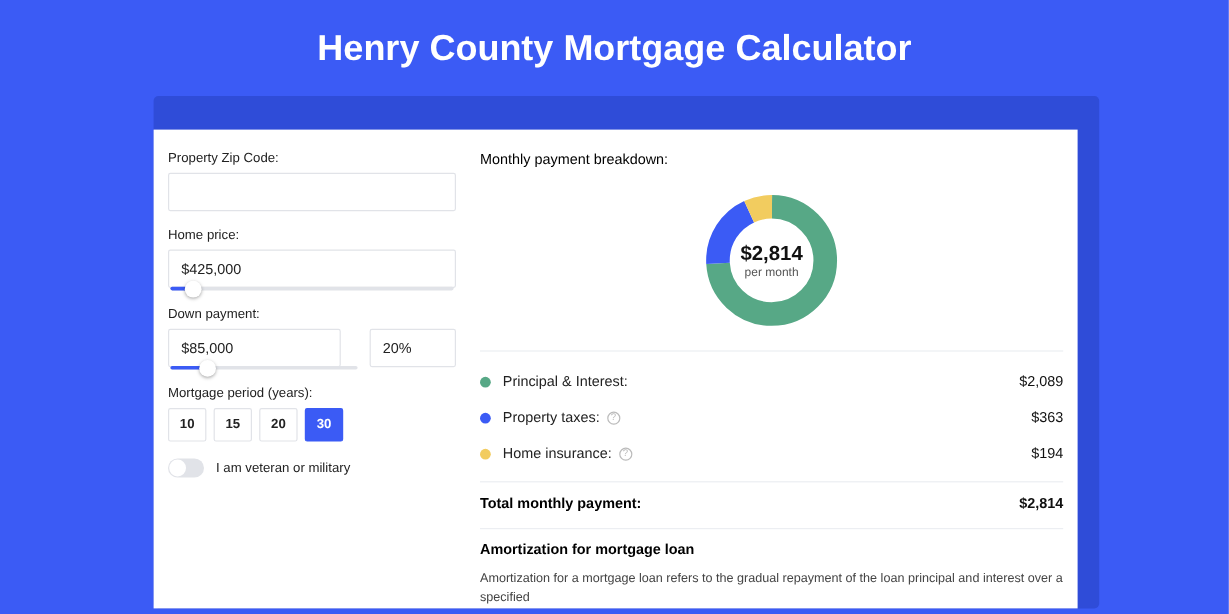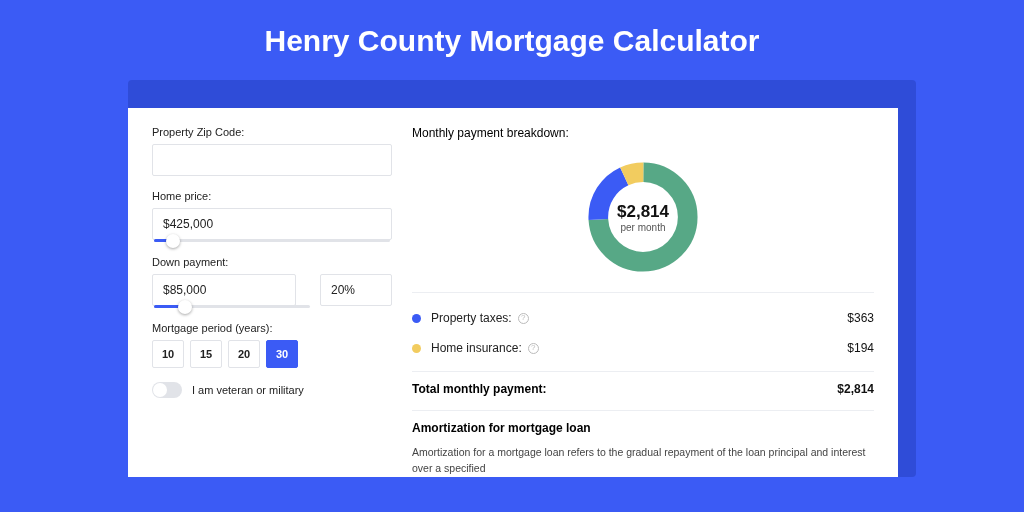--- a/index.html
+++ b/index.html
@@ -1,20 +1,20 @@
 <!DOCTYPE html>
 <html><head>
 <meta charset="utf-8">
 <style>
   * { box-sizing: border-box; margin: 0; padding: 0; }
   html, body { width: 1024px; height: 512px; overflow: hidden; font-family: -apple-system, BlinkMacSystemFont, "Segoe UI", Arial, sans-serif; }
   body { background: #3b5bf5; }
   .page-title { color: #fff; font-size: 30px; font-weight: 700; text-align: center; padding: 24px 0 22px; }
   .card-shadow { background: #2f4cd8; margin: 0 108px 0 128px; padding-top: 28px; border-radius: 4px; }
-  .card { background: #fff; margin: 0 18px 0 0; padding: 18px 24px 0; display: flex; gap: 20px; }
+  .card { background: #fff; margin: 0 18px 0 0; padding: 18px 12px 0; display: flex; gap: 20px; }
   .left-col { width: 240px; flex-shrink: 0; }
   .right-col { flex: 1; }
   .field-label { font-size: 11px; color: #222; margin-bottom: 6px; }
   .text-input { width: 100%; height: 32px; border: 1px solid #e1e3e8; border-radius: 2px; padding: 0 10px; font-size: 12px; color: #222; }
   .text-input-sm { width: 72px; }
   .field { margin-bottom: 14px; }
   .field-row { display: flex; gap: 24px; }
   .slider-track { position: relative; height: 3px; background: #e1e3e8; margin: -1px 2px 0; border-radius: 2px; }
   .slider-fill { position: absolute; left: 0; top: 0; height: 100%; background: #3b5bf5; border-radius: 2px; }
   .slider-thumb { position: absolute; top: 50%; transform: translate(-50%, -50%); width: 14px; height: 14px; background: #fff; border-radius: 50%; box-shadow: 0 1px 3px rgba(0,0,0,0.35); }
@@ -111,20 +111,25 @@
         <div class="donut-center">
           <div class="donut-amount">$2,814</div>
           <div class="donut-sub">per month</div>
         </div>
       </div>
     </div>
 
     <div class="thin-divider"></div>
 
     <div class="breakdown-row">
+      <span class="dot" style="background:#57a886"></span>
+      <span class="bk-label">Principal &amp; Interest:</span>
+      <span class="bk-val">$2,089</span>
+    </div>
+    <div class="breakdown-row">
       <span class="dot" style="background:#3b5bf5"></span>
       <span class="bk-label">
         <span>Property taxes:</span>
         <span class="info-icon">?</span>
       </span>
       <span class="bk-val">$363</span>
     </div>
     <div class="breakdown-row">
       <span class="dot" style="background:#f2cc5f"></span>
       <span class="bk-label">

